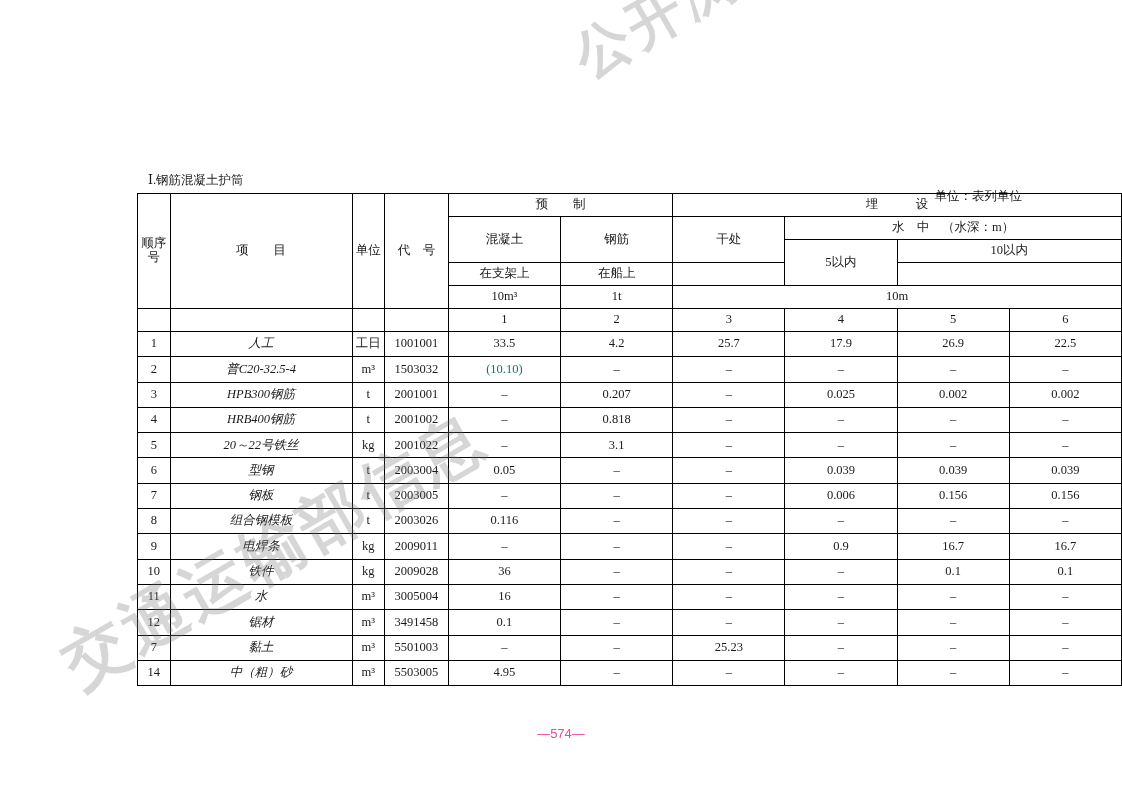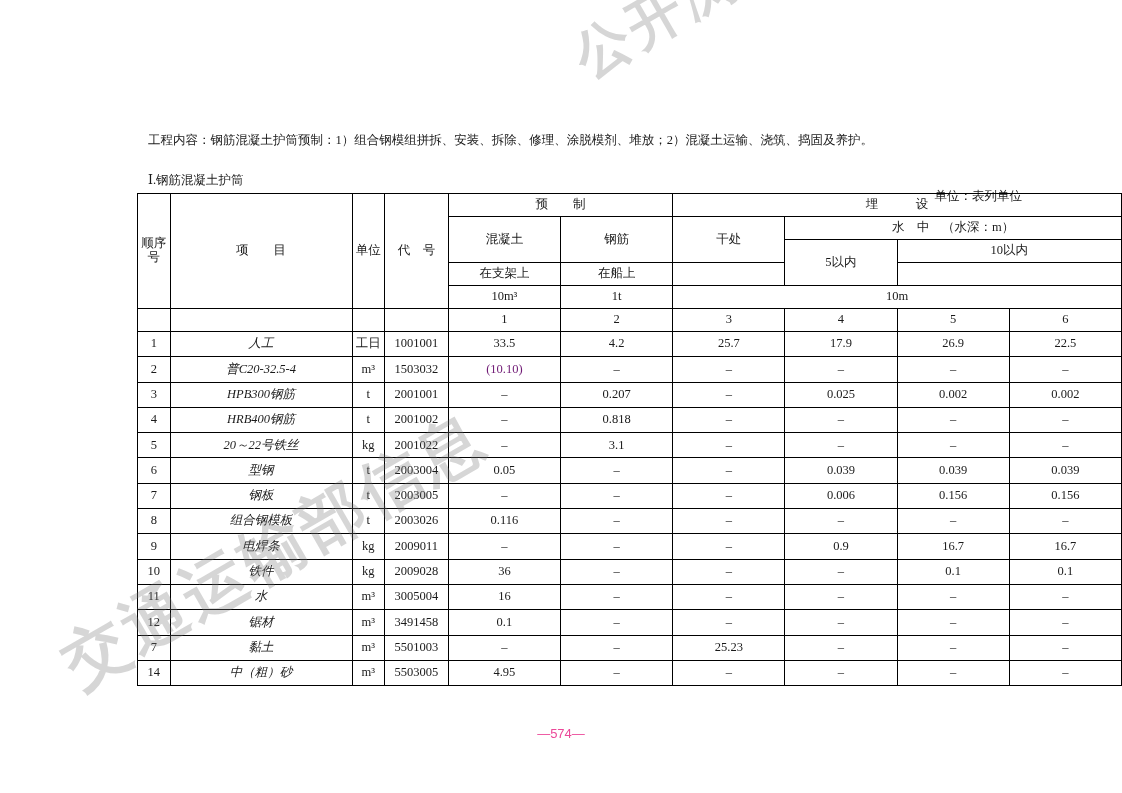--- a/index.html
+++ b/index.html
@@ -129,21 +129,21 @@
 
   td.left {
     text-align: left;
     padding-left: 9px;
     font-style: italic;
   }
   .vtext {
     display: inline-block;
     line-height: 1.15;
   }
-  .red { color: #701a75; }
+  .red { color: #0f766e; }
 
   .pagenum {
     position: absolute;
     left: 0; right: 0;
     top: 726px;
     text-align: center;
     font-size: 13px;
     font-family: "Liberation Sans", sans-serif;
     color: #ec4899;
   }
@@ -153,21 +153,20 @@
 
 <div class="page">
 
   <div class="watermark">
     <div class="wm-text wm-1">公开浏览专用</div>
     <div class="wm-text wm-2">交通运输部信息</div>
   </div>
 
 
   <div class="content-note">
-    <div class="l1">工程内容：钢筋混凝土护筒预制：1）组合钢模组拼拆、安装、拆除、修理、涂脱模剂、堆放；2）混凝土运输、浇筑、捣固及养护。</div>
   </div>
 
   <div class="subhead">
     <div class="center">Ⅰ.钢筋混凝土护筒</div>
     <div class="right">单位：表列单位</div>
   </div>
 
   <table class="main">
     <colgroup>
       <col class="c-seq">

